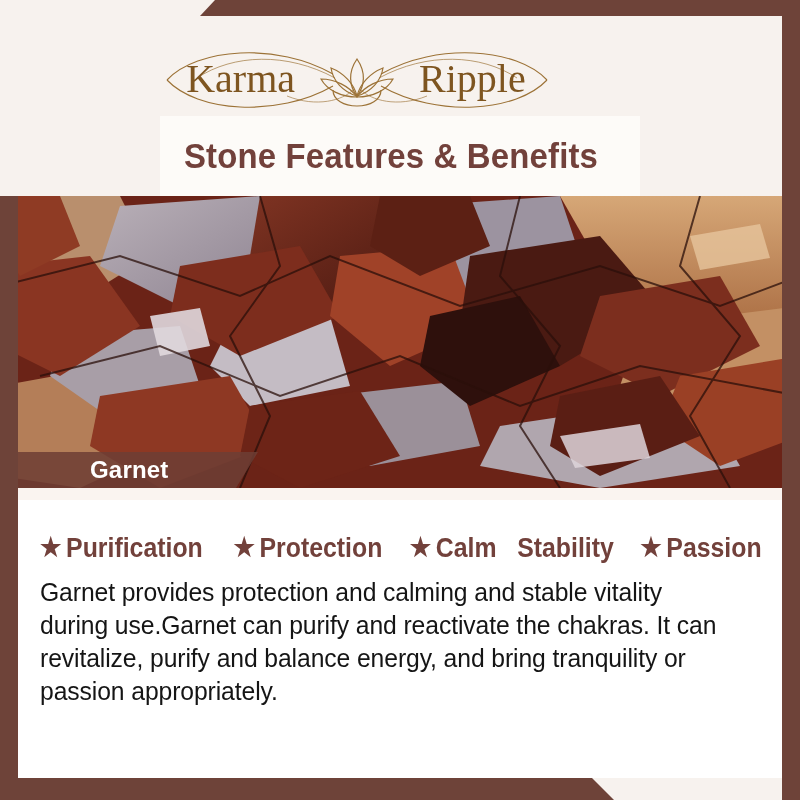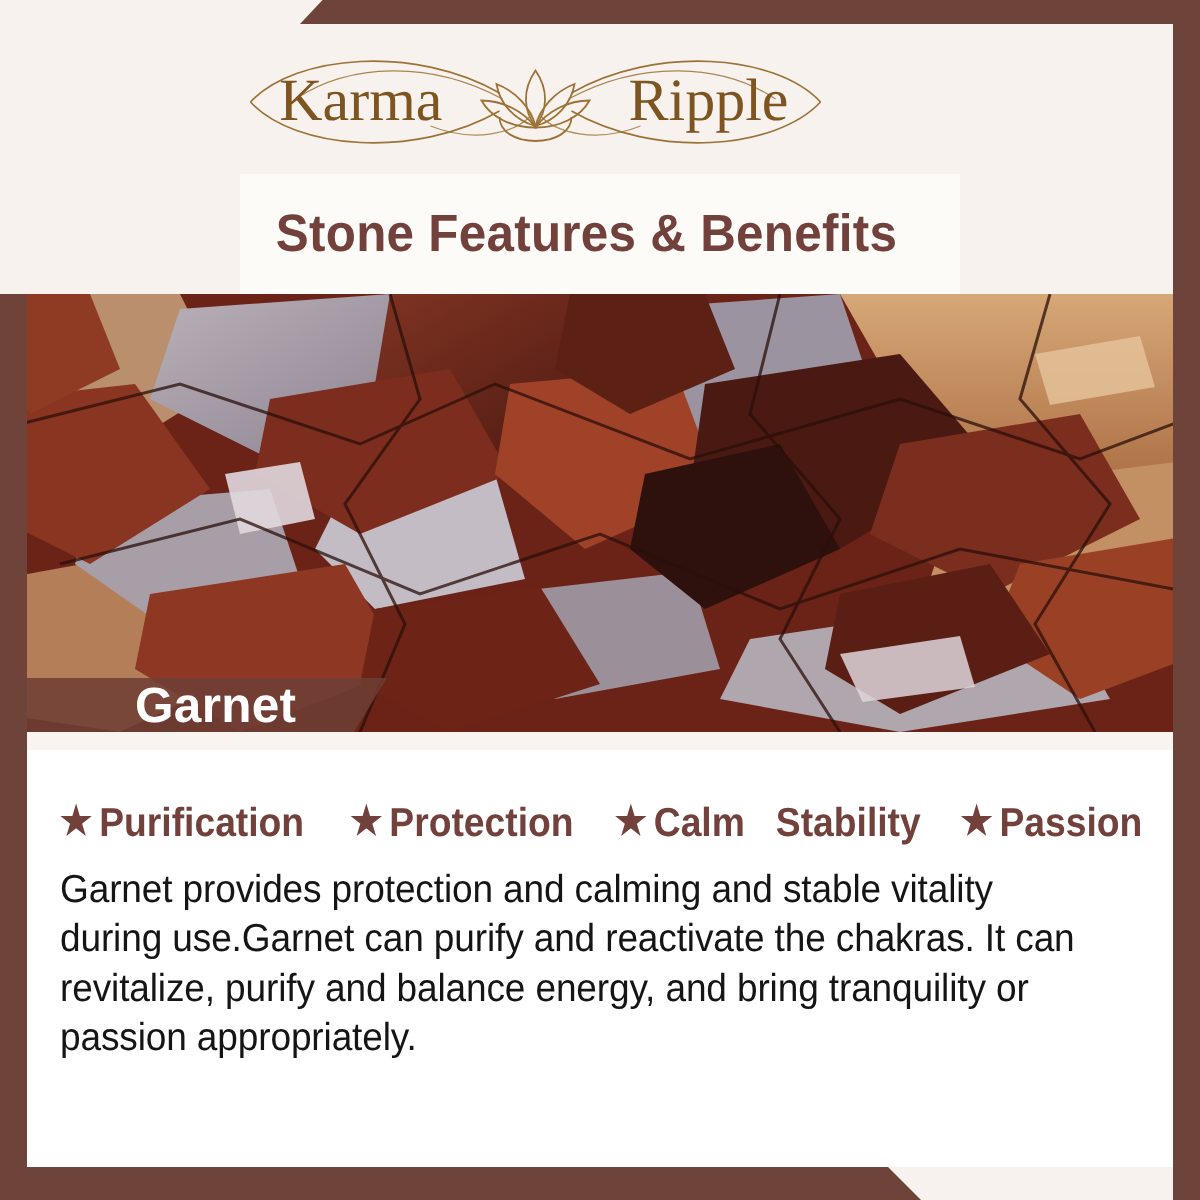--- a/index.html
+++ b/index.html
@@ -54,21 +54,21 @@
     
     position: absolute;
     left: 0; top: 0;
     width: 18px; height: 196px;
     background: #f7f2ee;
   }
 
   
   .logo-area {
     position: absolute;
-    left: 0; top: 0;
+    left: 0; top: 12px;
     width: 714px; height: 130px;
     background: #f7f2ee;
   }
   .logo-wrap {
     position: absolute;
     left: 50%;
     top: 22px;
     transform: translateX(-50%);
     width: 440px;
     height: 92px;
@@ -120,21 +120,21 @@
     left: 18px; top: 452px;
     width: 240px; height: 36px;
     background: rgba(110, 62, 52, 0.86);
     clip-path: polygon(0 0, 240px 0, 218px 36px, 0 36px);
     display: flex;
     align-items: center;
   }
   .name-plate-text {
     padding-left: 72px;
     font-family: "Liberation Sans", sans-serif;
-    font-size: 33px;
+    font-size: 24px;
     font-weight: bold;
     color: #ffffff;
     letter-spacing: 0.2px;
     white-space: nowrap;
   }
 
   
   .content-card {
     position: absolute;
     left: 18px; top: 488px;

